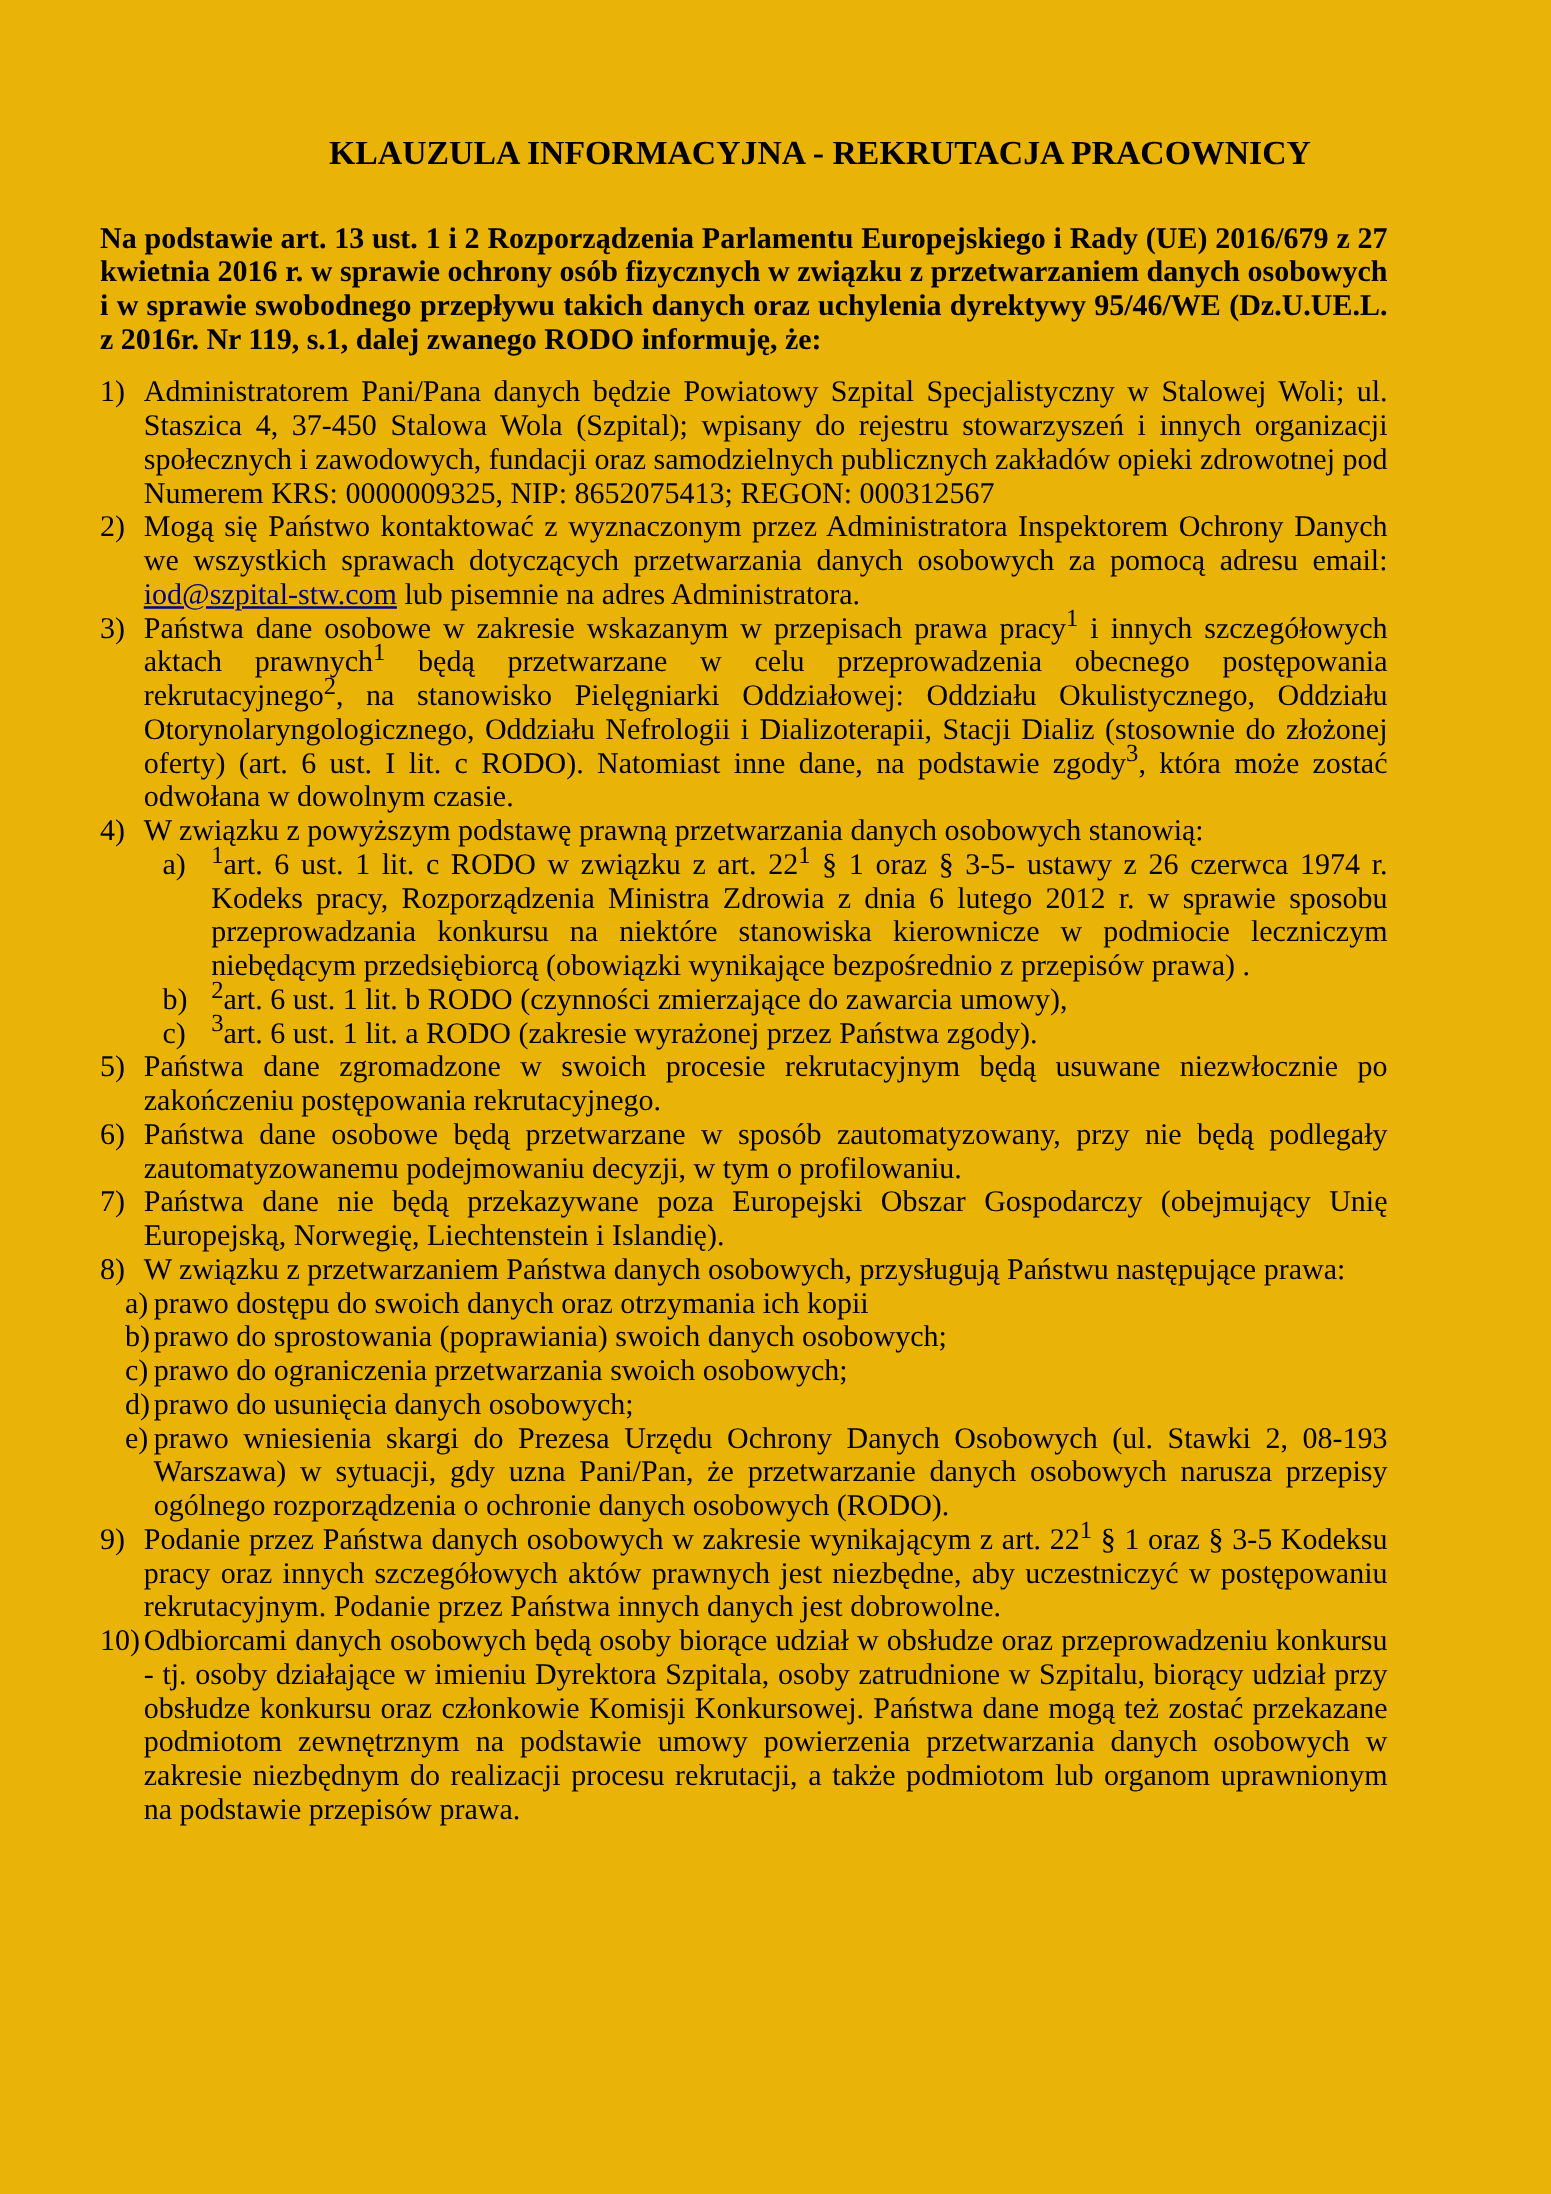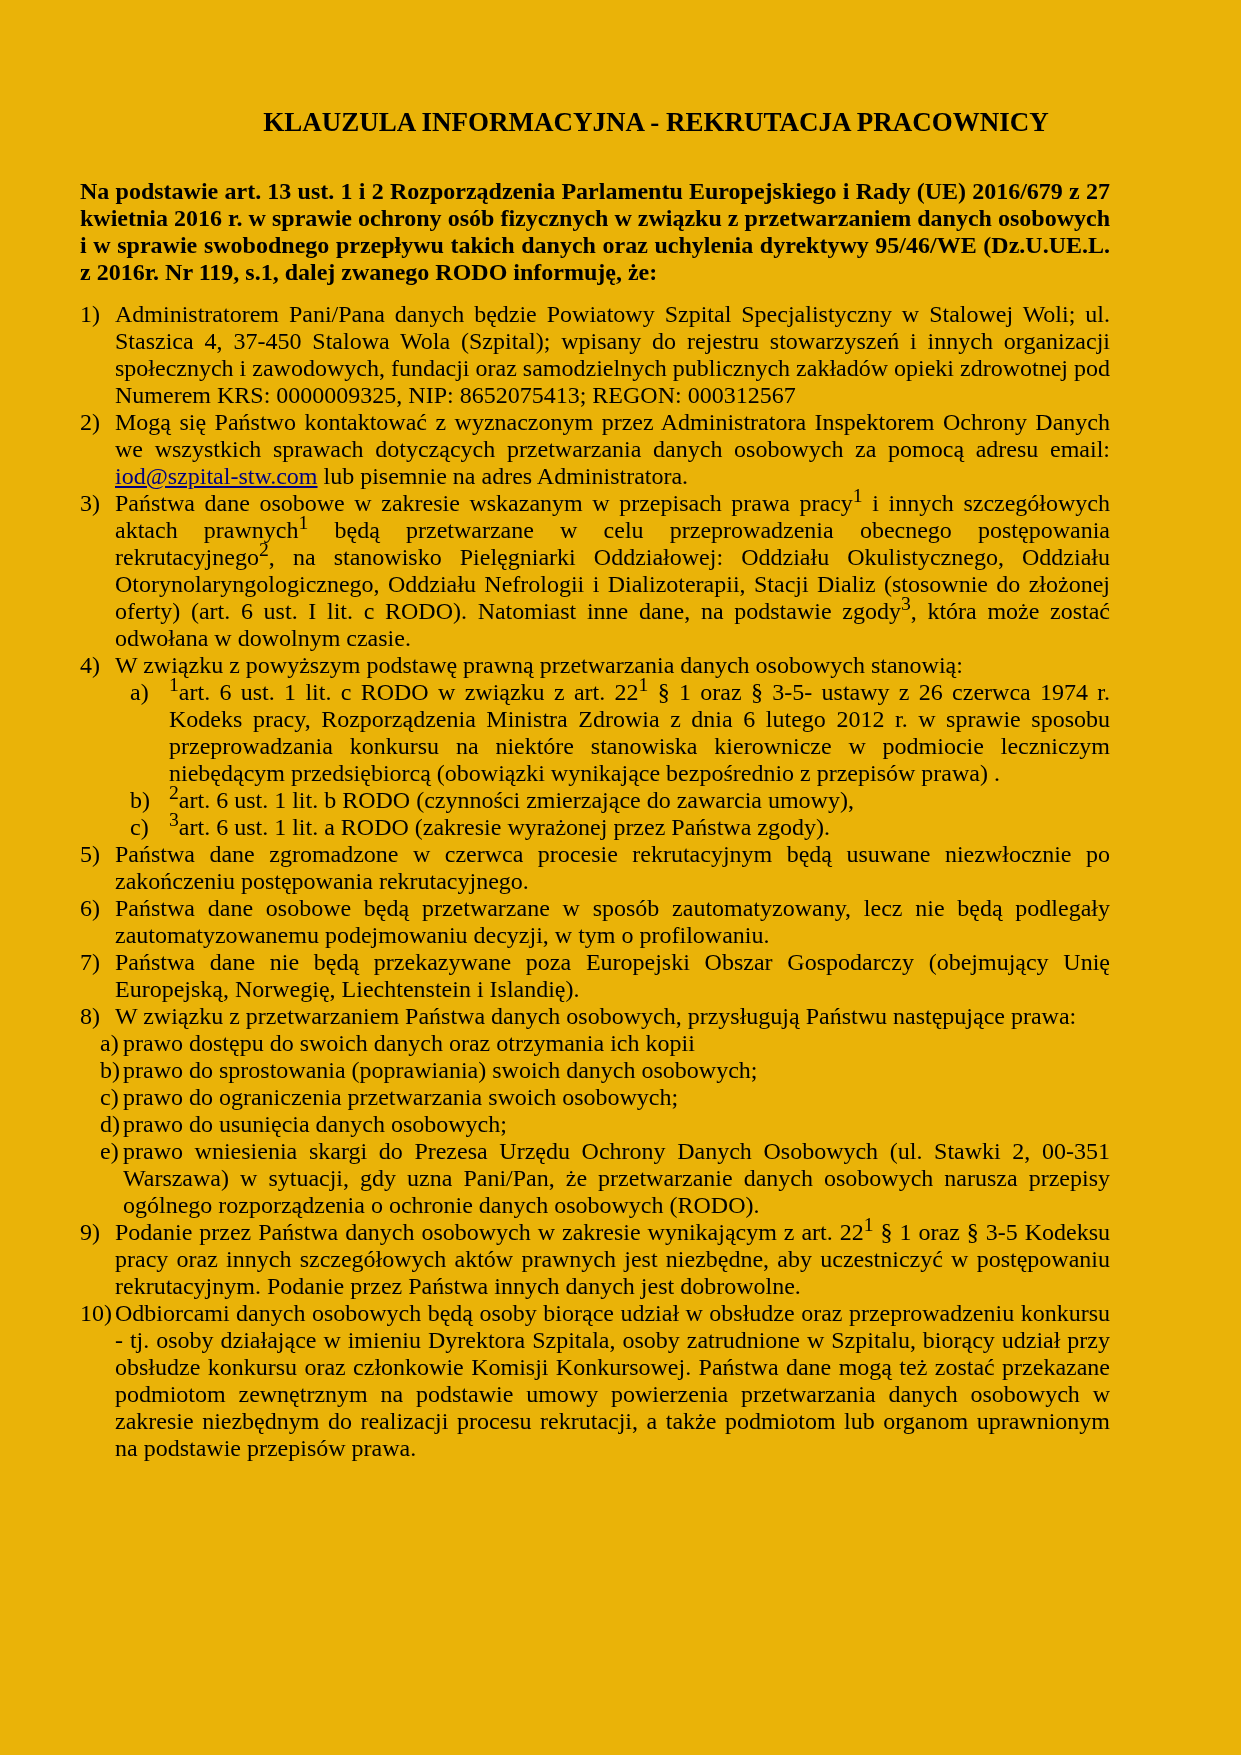--- a/index.html
+++ b/index.html
@@ -78,25 +78,25 @@
       <div class="item sub sub-wide">
         <span class="marker">b)</span>
         <div class="body"><sup class="fnref">2</sup>art. 6 ust. 1 lit. b RODO (czynności zmierzające do zawarcia umowy),</div>
       </div>
       <div class="item sub sub-wide">
         <span class="marker">c)</span>
         <div class="body"><sup class="fnref">3</sup>art. 6 ust. 1 lit. a RODO (zakresie wyrażonej przez Państwa zgody).</div>
       </div>
       <div class="item">
         <span class="marker">5)</span>
-        <div class="body">Państwa dane zgromadzone w czerwca procesie rekrutacyjnym będą usuwane niezwłocznie po zakończeniu postępowania rekrutacyjnego.</div>
+        <div class="body">Państwa dane zgromadzone w swoich procesie rekrutacyjnym będą usuwane niezwłocznie po zakończeniu postępowania rekrutacyjnego.</div>
       </div>
       <div class="item">
         <span class="marker">6)</span>
-        <div class="body">Państwa dane osobowe będą przetwarzane w sposób zautomatyzowany, lecz nie będą podlegały zautomatyzowanemu podejmowaniu decyzji, w tym o profilowaniu.</div>
+        <div class="body">Państwa dane osobowe będą przetwarzane w sposób zautomatyzowany, przy nie będą podlegały zautomatyzowanemu podejmowaniu decyzji, w tym o profilowaniu.</div>
       </div>
       <div class="item">
         <span class="marker">7)</span>
         <div class="body">Państwa dane nie będą przekazywane poza Europejski Obszar Gospodarczy (obejmujący Unię Europejską, Norwegię, Liechtenstein i Islandię).</div>
       </div>
       <div class="item">
         <span class="marker">8)</span>
         <div class="body">W związku z przetwarzaniem Państwa danych osobowych, przysługują Państwu następujące prawa:</div>
       </div>
       <div class="item sub sub-narrow">
@@ -110,21 +110,21 @@
       <div class="item sub sub-narrow">
         <span class="marker">c)</span>
         <div class="body">prawo do ograniczenia przetwarzania swoich osobowych;</div>
       </div>
       <div class="item sub sub-narrow">
         <span class="marker">d)</span>
         <div class="body">prawo do usunięcia danych osobowych;</div>
       </div>
       <div class="item sub sub-narrow">
         <span class="marker">e)</span>
-        <div class="body">prawo wniesienia skargi do Prezesa Urzędu Ochrony Danych Osobowych (ul. Stawki 2, 00-351 Warszawa) w sytuacji, gdy uzna Pani/Pan, że przetwarzanie danych osobowych narusza przepisy ogólnego rozporządzenia o ochronie danych osobowych (RODO).</div>
+        <div class="body">prawo wniesienia skargi do Prezesa Urzędu Ochrony Danych Osobowych (ul. Stawki 2, 08-193 Warszawa) w sytuacji, gdy uzna Pani/Pan, że przetwarzanie danych osobowych narusza przepisy ogólnego rozporządzenia o ochronie danych osobowych (RODO).</div>
       </div>
       <div class="item">
         <span class="marker">9)</span>
         <div class="body">Podanie przez Państwa danych osobowych w zakresie wynikającym z art. 22<sup class="fnref">1</sup> § 1 oraz § 3-5 Kodeksu pracy oraz innych szczegółowych aktów prawnych jest niezbędne, aby uczestniczyć w postępowaniu rekrutacyjnym. Podanie przez Państwa innych danych jest dobrowolne.</div>
       </div>
       <div class="item">
         <span class="marker">10)</span>
         <div class="body">Odbiorcami danych osobowych będą osoby biorące udział w obsłudze oraz przeprowadzeniu konkursu - tj. osoby działające w imieniu Dyrektora Szpitala, osoby zatrudnione w Szpitalu, biorący udział przy obsłudze konkursu oraz członkowie Komisji Konkursowej. Państwa dane mogą też zostać przekazane podmiotom zewnętrznym na podstawie umowy powierzenia przetwarzania danych osobowych w zakresie niezbędnym do realizacji procesu rekrutacji, a także podmiotom lub organom uprawnionym na podstawie przepisów prawa.</div>
       </div>
     </div>

